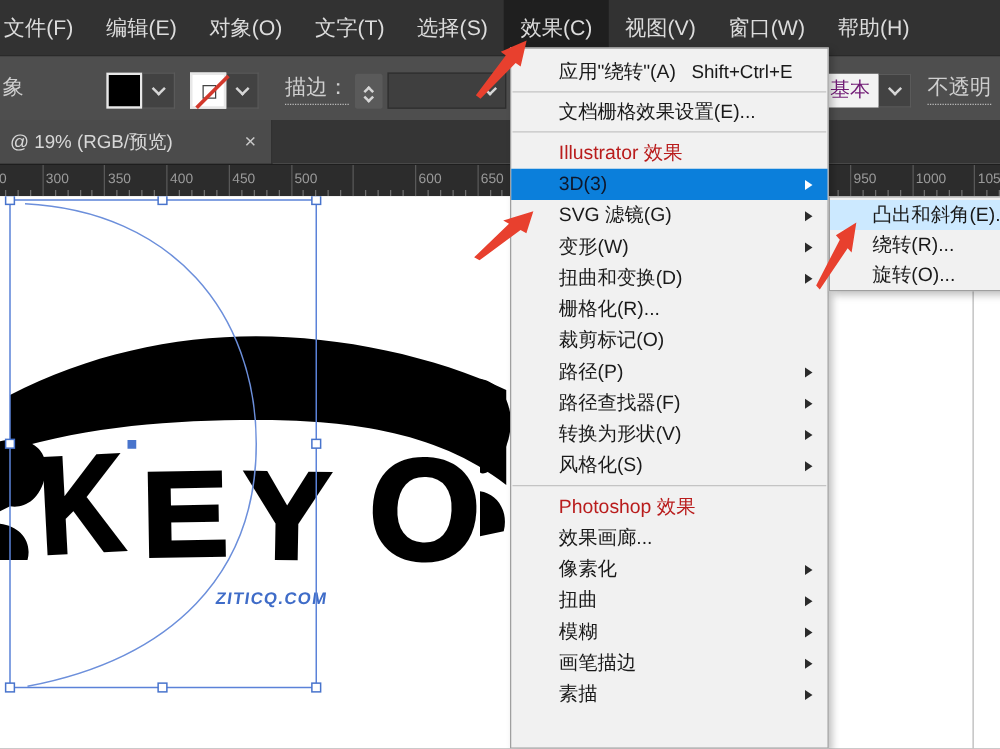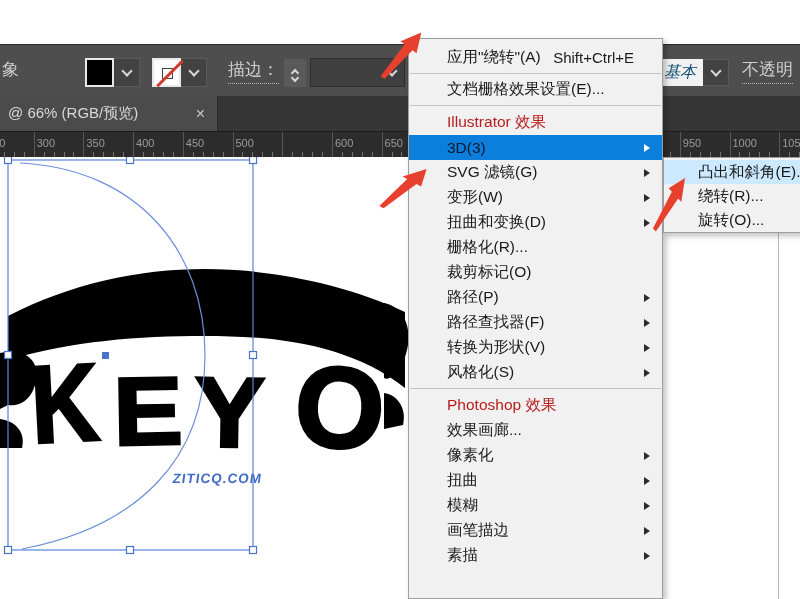--- a/index.html
+++ b/index.html
@@ -23,21 +23,21 @@
   .swatch.stroke::after{content:"";position:absolute;left:-2px;top:12px;width:36px;height:3px;background:#d2382c;transform:rotate(-45deg);}
   .chevbox{width:26px;height:29px;background:#424242;border:1px solid #5a5a5a;border-left:none;display:flex;align-items:center;justify-content:center;}
   .chev{width:8px;height:8px;border-right:2px solid #d6d6d6;border-bottom:2px solid #d6d6d6;transform:rotate(45deg);margin-top:-4px;}
   .chev.up{transform:rotate(-135deg);margin-top:4px;}
   .dotted{border-bottom:1px dotted #b9b9b9;padding-bottom:2px;}
   .stepper{position:absolute;left:284px;top:14px;width:22px;height:28px;background:#5a5a5a;border-radius:2px;display:flex;flex-direction:column;align-items:center;justify-content:center;gap:3px;}
   .stepper .chev{width:6px;height:6px;}
   .weightbox{position:absolute;left:310px;top:13px;width:95px;height:29px;background:#3f3f3f;border:1px solid #2e2e2e;display:flex;align-items:center;justify-content:flex-end;padding-right:8px;}
   .tb-divider{position:absolute;left:650px;top:0;width:1px;height:52px;background:#353535;border-right:1px solid #5d5d5d;}
   .basicbtn{position:absolute;left:657px;top:14px;height:27px;display:flex;}
-  .basicbtn .face{background:#f2f2f2;color:#0c4a6e;font-size:16px;padding:0 7px;display:flex;align-items:center;font-style:italic;}
+  .basicbtn .face{background:#f2f2f2;color:#701a75;font-size:16px;padding:0 7px;display:flex;align-items:center;}
   .basicbtn .chevbox{height:27px;}
 
   
   .tabbar{position:absolute;left:0;top:96px;width:800px;height:35px;background:#353535;}
   .doctab{position:absolute;left:0;top:0;width:218px;height:35px;background:#4b4b4b;border-right:1px solid #2a2a2a;display:flex;align-items:center;color:#d8d8d8;font-size:15px;padding:0 8px;}
   .doctab .title{flex:1;white-space:nowrap;overflow:hidden;}
   .doctab .close{color:#c9c9c9;font-size:16px;padding:0 4px;cursor:default;}
 
   
   .ruler{position:absolute;left:0;top:131px;width:800px;height:26px;background:#2c2c2c;border-top:1px solid #1e1e1e;overflow:hidden;}
@@ -66,20 +66,31 @@
   .submenu .row{height:24px;display:flex;align-items:center;padding:0 6px 0 34px;font-size:15.5px;color:#1a1a1a;white-space:nowrap;}
   .submenu .row.hl{background:var(--subhl,#cce9ff);}
 
   .arrow{position:absolute;z-index:20;}
 </style>
 </head>
 <body>
 
 <div class="app">
 
+  <div class="menubar">
+      <div class="mitem">文件(F)</div>
+      <div class="mitem">编辑(E)</div>
+      <div class="mitem">对象(O)</div>
+      <div class="mitem">文字(T)</div>
+      <div class="mitem">选择(S)</div>
+      <div class="mitem active">效果(C)</div>
+      <div class="mitem">视图(V)</div>
+      <div class="mitem">窗口(W)</div>
+      <div class="mitem">帮助(H)</div>
+    </div>
 
   <div class="toolbar">
     <span class="tb-label" style="left:2px;">象</span>
 
     <div class="swatchbtn" style="left:85px;">
       <div class="swatch fill"></div>
       <div class="chevbox">
           <div class="chev"></div>
         </div>
     </div>
@@ -109,21 +120,21 @@
       <div class="chevbox">
           <div class="chev"></div>
         </div>
     </div>
 
     <span class="tb-label dotted" style="left:742px;">不透明</span>
   </div>
 
   <div class="tabbar">
     <div class="doctab">
-      <span class="title">@ 66% (RGB/预览)</span>
+      <span class="title">@ 19% (RGB/预览)</span>
       <span class="close">×</span>
     </div>
   </div>
 
   <div class="ruler">
       <div class="tick minor" style="left: 3.88px;"></div>
       <div class="tick minor" style="left: 13.82px;"></div>
       <div class="tick minor" style="left: 23.76px;"></div>
       <span class="num" style="left: -13px;">250</span>
       <div class="tick major" style="left: 33.7px;"></div>

